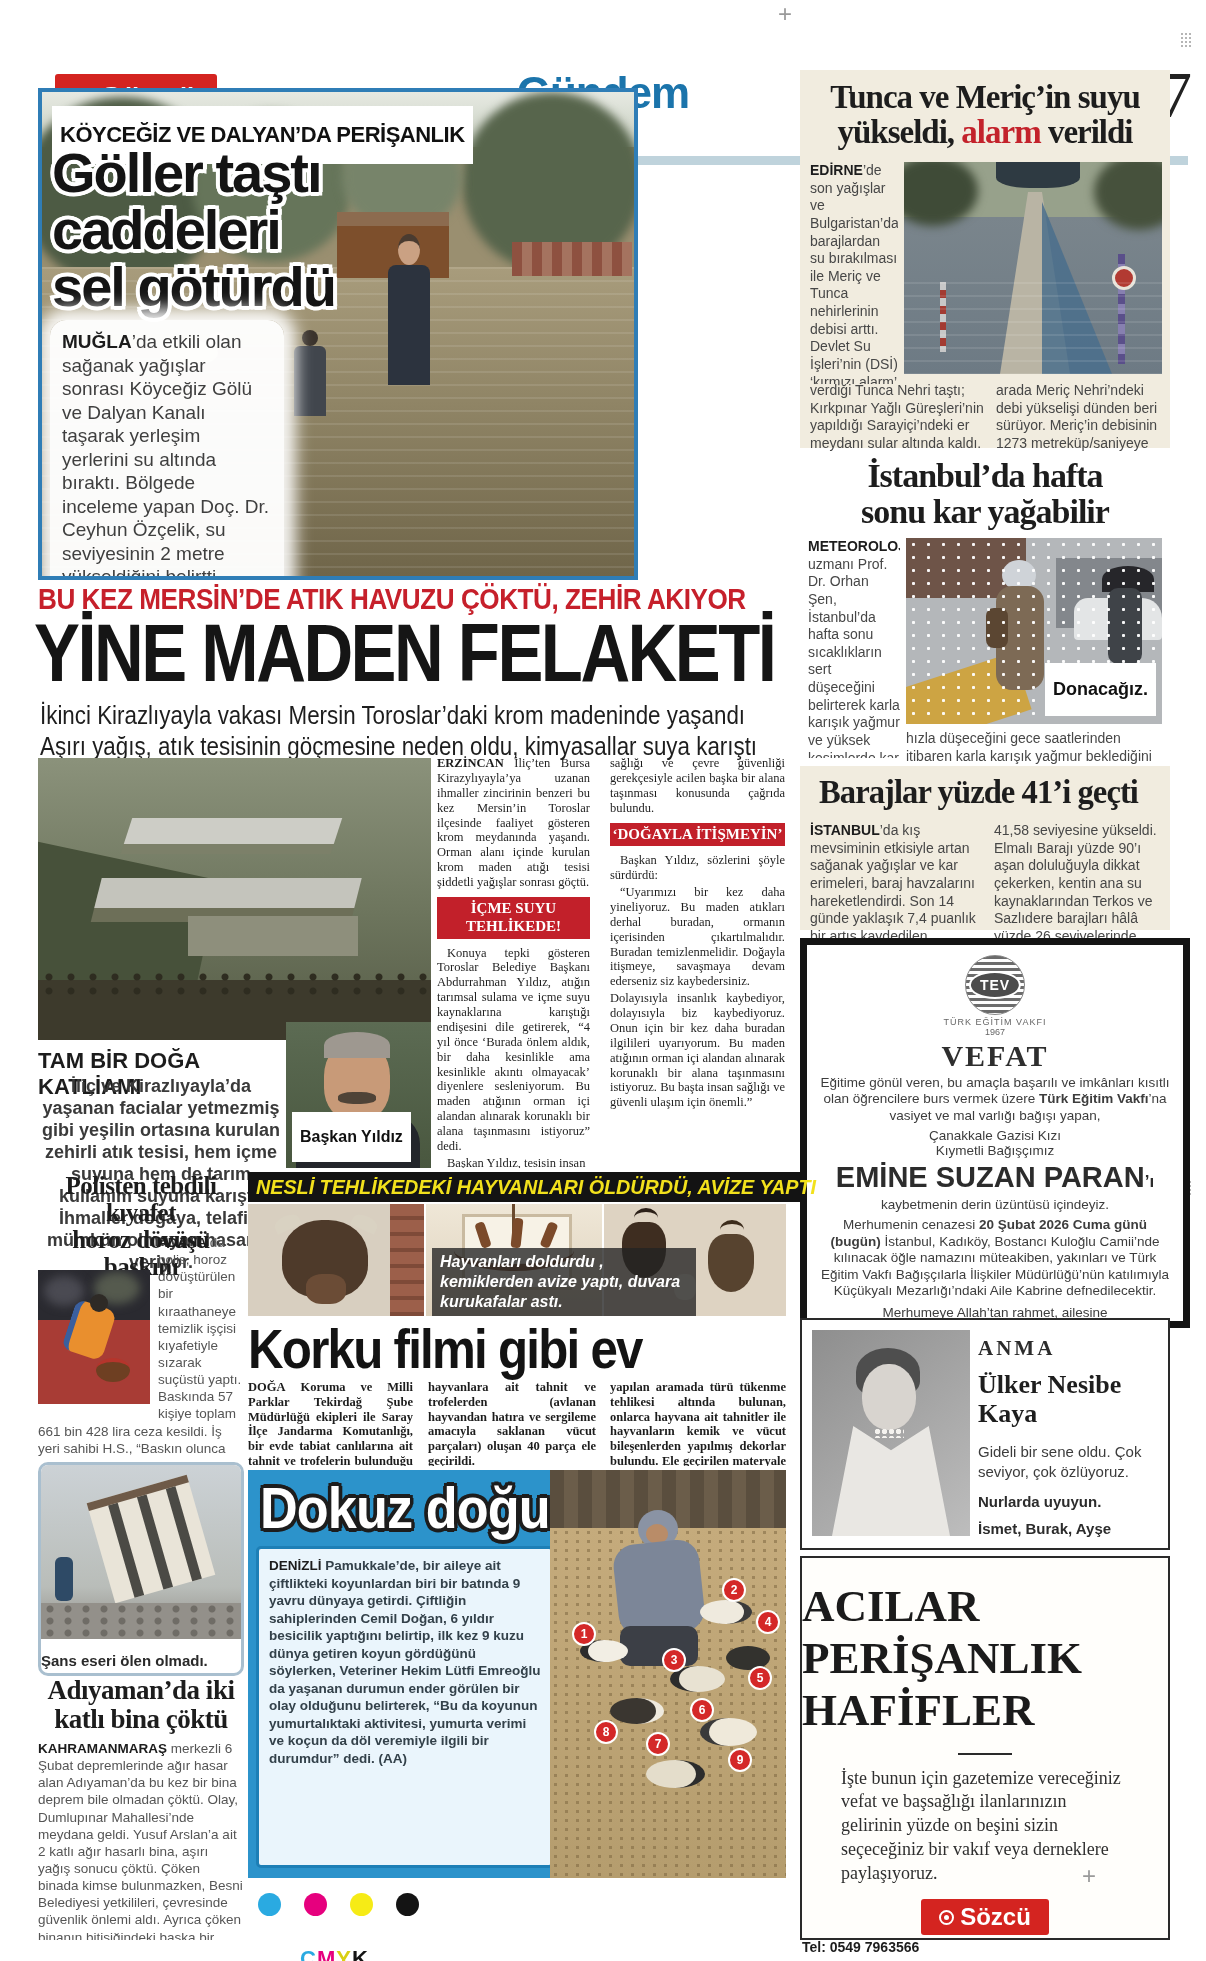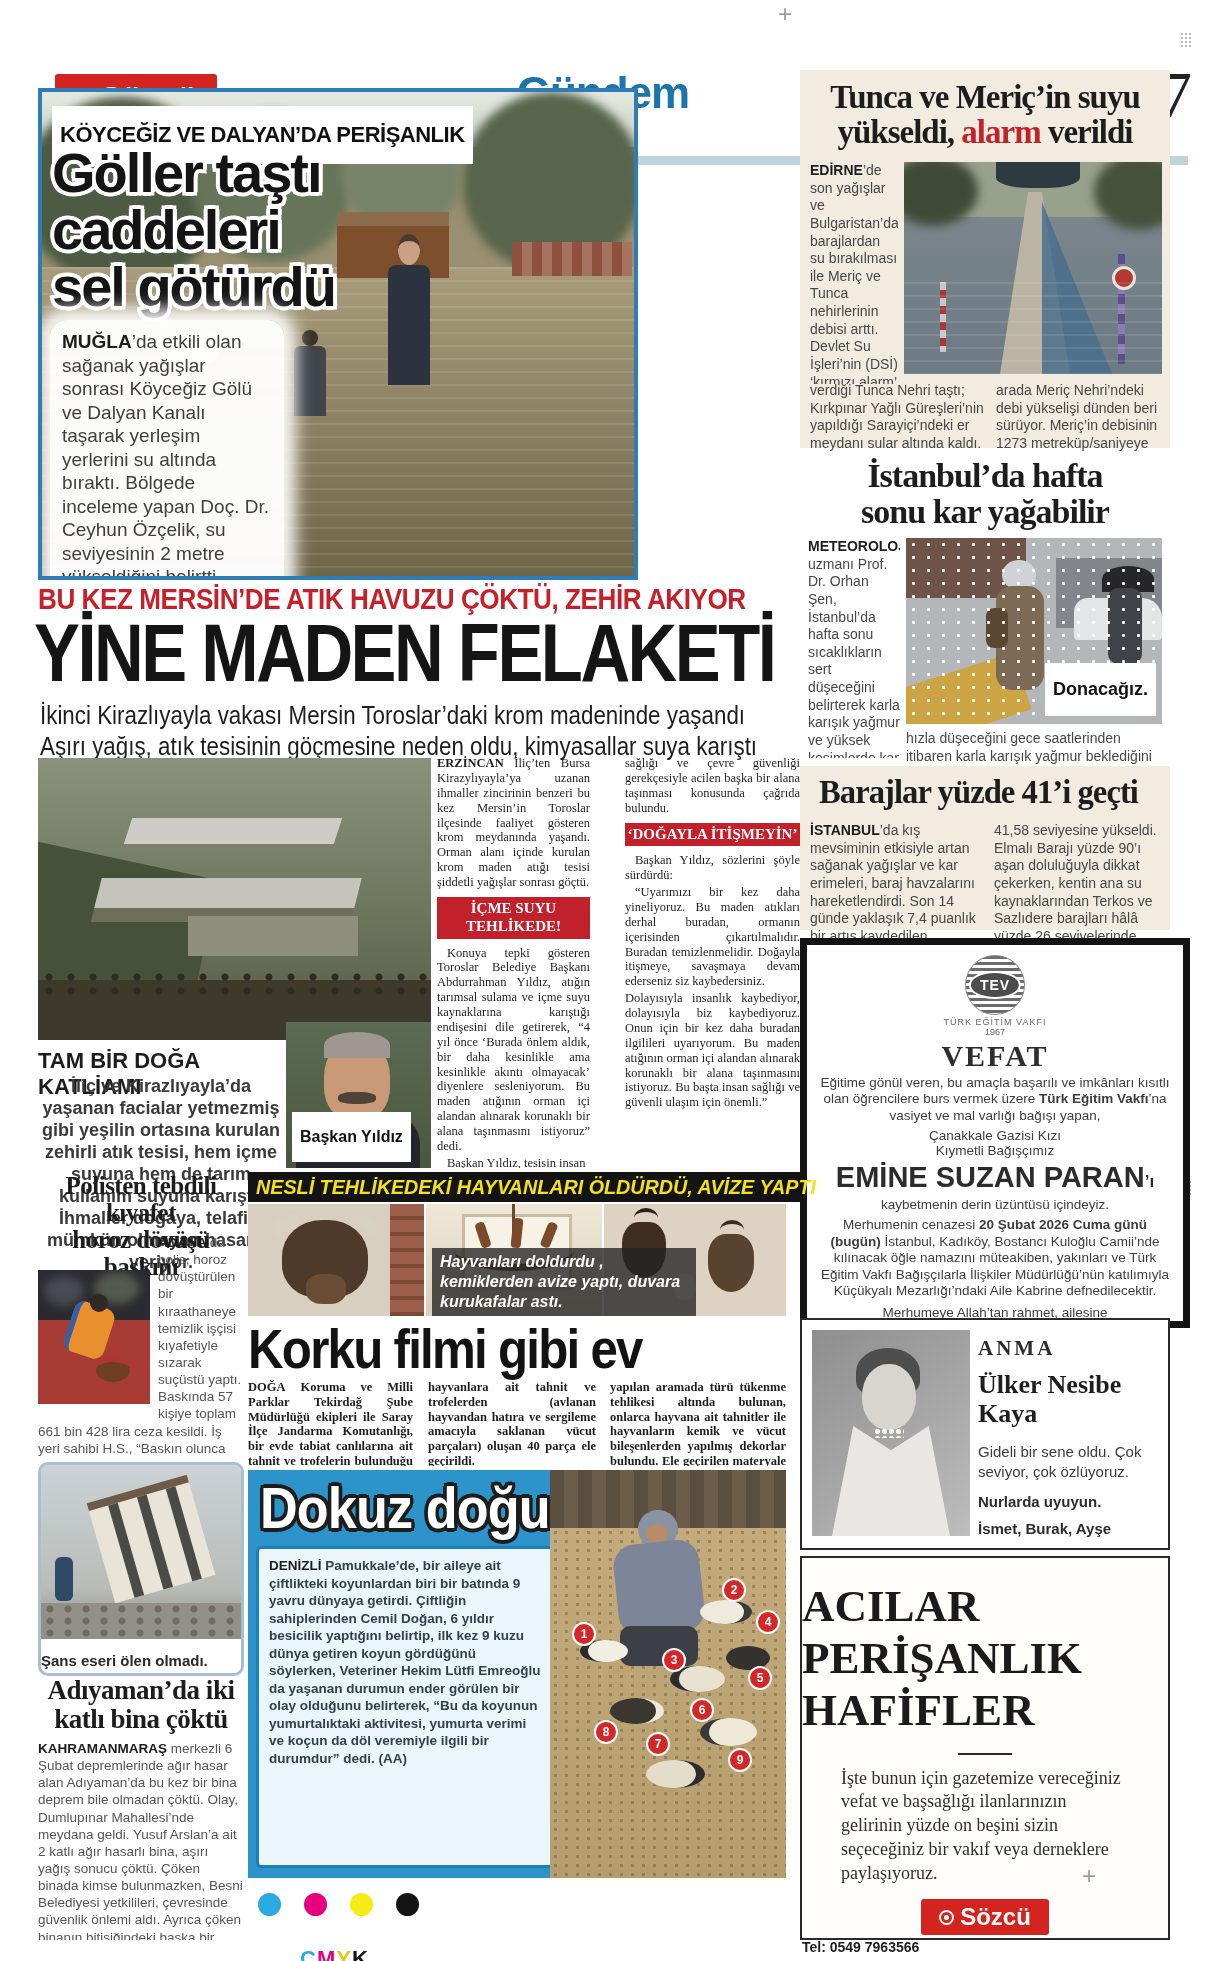--- a/index.html
+++ b/index.html
@@ -165,21 +165,21 @@
     <div class="abs" style="left:10px;top:92px;width:124px;height:54px;border-radius:30px 30px 0 0;background:#23262b;"></div>
     <div class="abs cap-white" style="left:6px;bottom:6px;font-size:16px;">Başkan Yıldız</div>
   </div>
 
   <div class="abs colser" style="left:437px;top:756px;width:153px;height:412px;overflow:hidden;">
     <p><span class="lead">ERZİNCAN</span><span> İliç’ten Bursa Kirazylıyayla’ya uzanan ihmaller zincirinin benzeri bu kez Mersin’in Toroslar ilçesinde faaliyet gösteren krom meydanında yaşandı. Orman alanı içinde kurulan krom maden atığı tesisi şiddetli yağışlar sonrası göçtü.</span></p>
     <div class="red-sub">İÇME SUYU TEHLİKEDE!</div>
     <p class="indent">Konuya tepki gösteren Toroslar Belediye Başkanı Abdurrahman Yıldız, atığın tarımsal sulama ve içme suyu kaynaklarına karıştığı endişesini dile getirerek, “4 yıl önce ‘Burada önlem aldık, bir daha kesinlikle ama kesinlikle akıntı olmayacak’ diyenlere sesleniyorum. Bu maden atığının orman içi alandan alınarak korunaklı bir alana taşınmasını istiyoruz” dedi.</p>
     <p class="indent">Başkan Yıldız, tesisin insan</p>
   </div>
-  <div class="abs colser" style="left:625px;top:756px;width:175px;height:412px;overflow:hidden;">
+  <div class="abs colser" style="left:610px;top:756px;width:175px;height:412px;overflow:hidden;">
     <p>sağlığı ve çevre güvenliği gerekçesiyle acilen başka bir alana taşınması konusunda çağrıda bulundu.</p>
     <div class="red-sub">‘DOĞAYLA İTİŞMEYİN’</div>
     <p class="indent">Başkan Yıldız, sözlerini şöyle sürdürdü:</p>
     <p class="indent">“Uyarımızı bir kez daha yineliyoruz. Bu maden atıkları derhal buradan, ormanın içerisinden çıkartılmalıdır. Buradan temizlenmelidir. Doğayla itişmeye, savaşmaya devam ederseniz siz kaybedersiniz.</p>
     <p>Dolayısıyla insanlık kaybediyor, dolayısıyla biz kaybediyoruz. Onun için bir kez daha buradan ilgilileri uyarıyorum. Bu maden atığının orman içi alandan alınarak korunaklı bir alana taşınmasını istiyoruz. Bu başta insan sağlığı ve güvenli ulaşım için önemli.”</p>
   </div>
 
   <div class="abs cream" style="left:800px;top:70px;width:370px;height:378px;">
     <div class="sb-head" style="font-size:33px;margin-top:10px;">
       <div>Tunca ve Meriç’in suyu</div>

